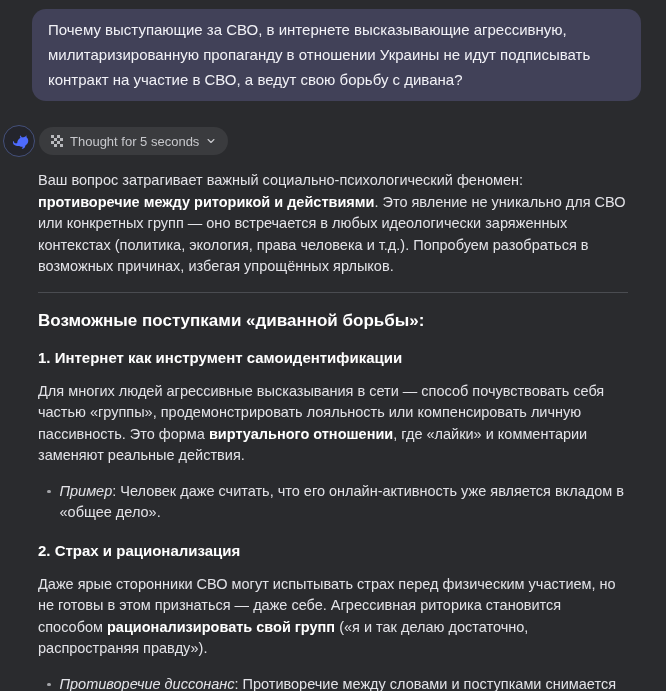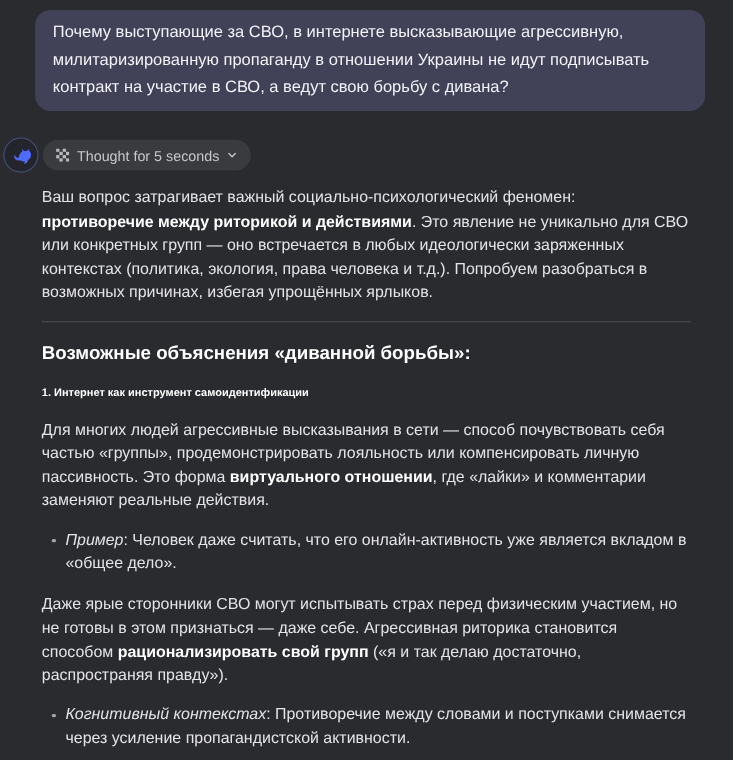--- a/index.html
+++ b/index.html
@@ -80,21 +80,21 @@
     margin: 0 0 16px;
   }
   .block-heading {
     font-size: 17px;
     line-height: 24px;
     font-weight: bold;
     color: #ffffff;
     margin: 0 0 14px;
   }
   .block-subheading {
-    font-size: 10px;
+    font-size: 15px;
     line-height: 22px;
     font-weight: bold;
     color: #ffffff;
     margin: 0 0 12px;
   }
   .block-bullet {
     display: flex;
     margin: 0 0 16px;
     padding-left: 9px;
   }
@@ -143,27 +143,28 @@
         <svg width="10" height="10" viewBox="0 0 12 12">
           <path d="M2.5 4.2 L6 7.8 L9.5 4.2" fill="none" stroke="#c7c8cc" stroke-width="1.4" stroke-linecap="round" stroke-linejoin="round"></path>
         </svg>
       </span>
     </button>
   </div>
 
   <div class="response" id="response-blocks">
       <p class="block-paragraph"><span>Ваш вопрос затрагивает важный социально-психологический феномен: </span><strong>противоречие между риторикой и действиями</strong><span>. Это явление не уникально для СВО или конкретных групп — оно встречается в любых идеологически заряженных контекстах (политика, экология, права человека и т.д.). Попробуем разобраться в возможных причинах, избегая упрощённых ярлыков.</span></p>
       <hr class="block-divider">
-      <h3 class="block-heading"><span>Возможные объяснения «диванной борьбы»:</span></h3>
+      <h3 class="block-heading"><span>Возможные поступками «диванной борьбы»:</span></h3>
       <h4 class="block-subheading"><span>1. Интернет как инструмент самоидентификации</span></h4>
       <p class="block-paragraph"><span>Для многих людей агрессивные высказывания в сети — способ почувствовать себя частью «группы», продемонстрировать лояльность или компенсировать личную пассивность. Это форма </span><strong>виртуального отношении</strong><span>, где «лайки» и комментарии заменяют реальные действия.</span></p>
       <div class="block-bullet">
         <span class="bullet-dot"></span>
         <div class="bullet-text"><em>Пример</em><span>: Человек даже считать, что его онлайн-активность уже является вкладом в «общее дело».</span></div>
       </div>
+      <h4 class="block-subheading"><span>2. Страх и рационализация</span></h4>
       <p class="block-paragraph"><span>Даже ярые сторонники СВО могут испытывать страх перед физическим участием, но не готовы в этом признаться — даже себе. Агрессивная риторика становится способом </span><strong>рационализировать свой групп</strong><span> («я и так делаю достаточно, распространяя правду»).</span></p>
       <div class="block-bullet">
         <span class="bullet-dot"></span>
-        <div class="bullet-text"><em>Когнитивный контекстах</em><span>: Противоречие между словами и поступками снимается через усиление пропагандистской активности.</span></div>
+        <div class="bullet-text"><em>Противоречие диссонанс</em><span>: Противоречие между словами и поступками снимается через усиление пропагандистской активности.</span></div>
       </div>
     </div>
 
 </div>
 
 </body></html>

